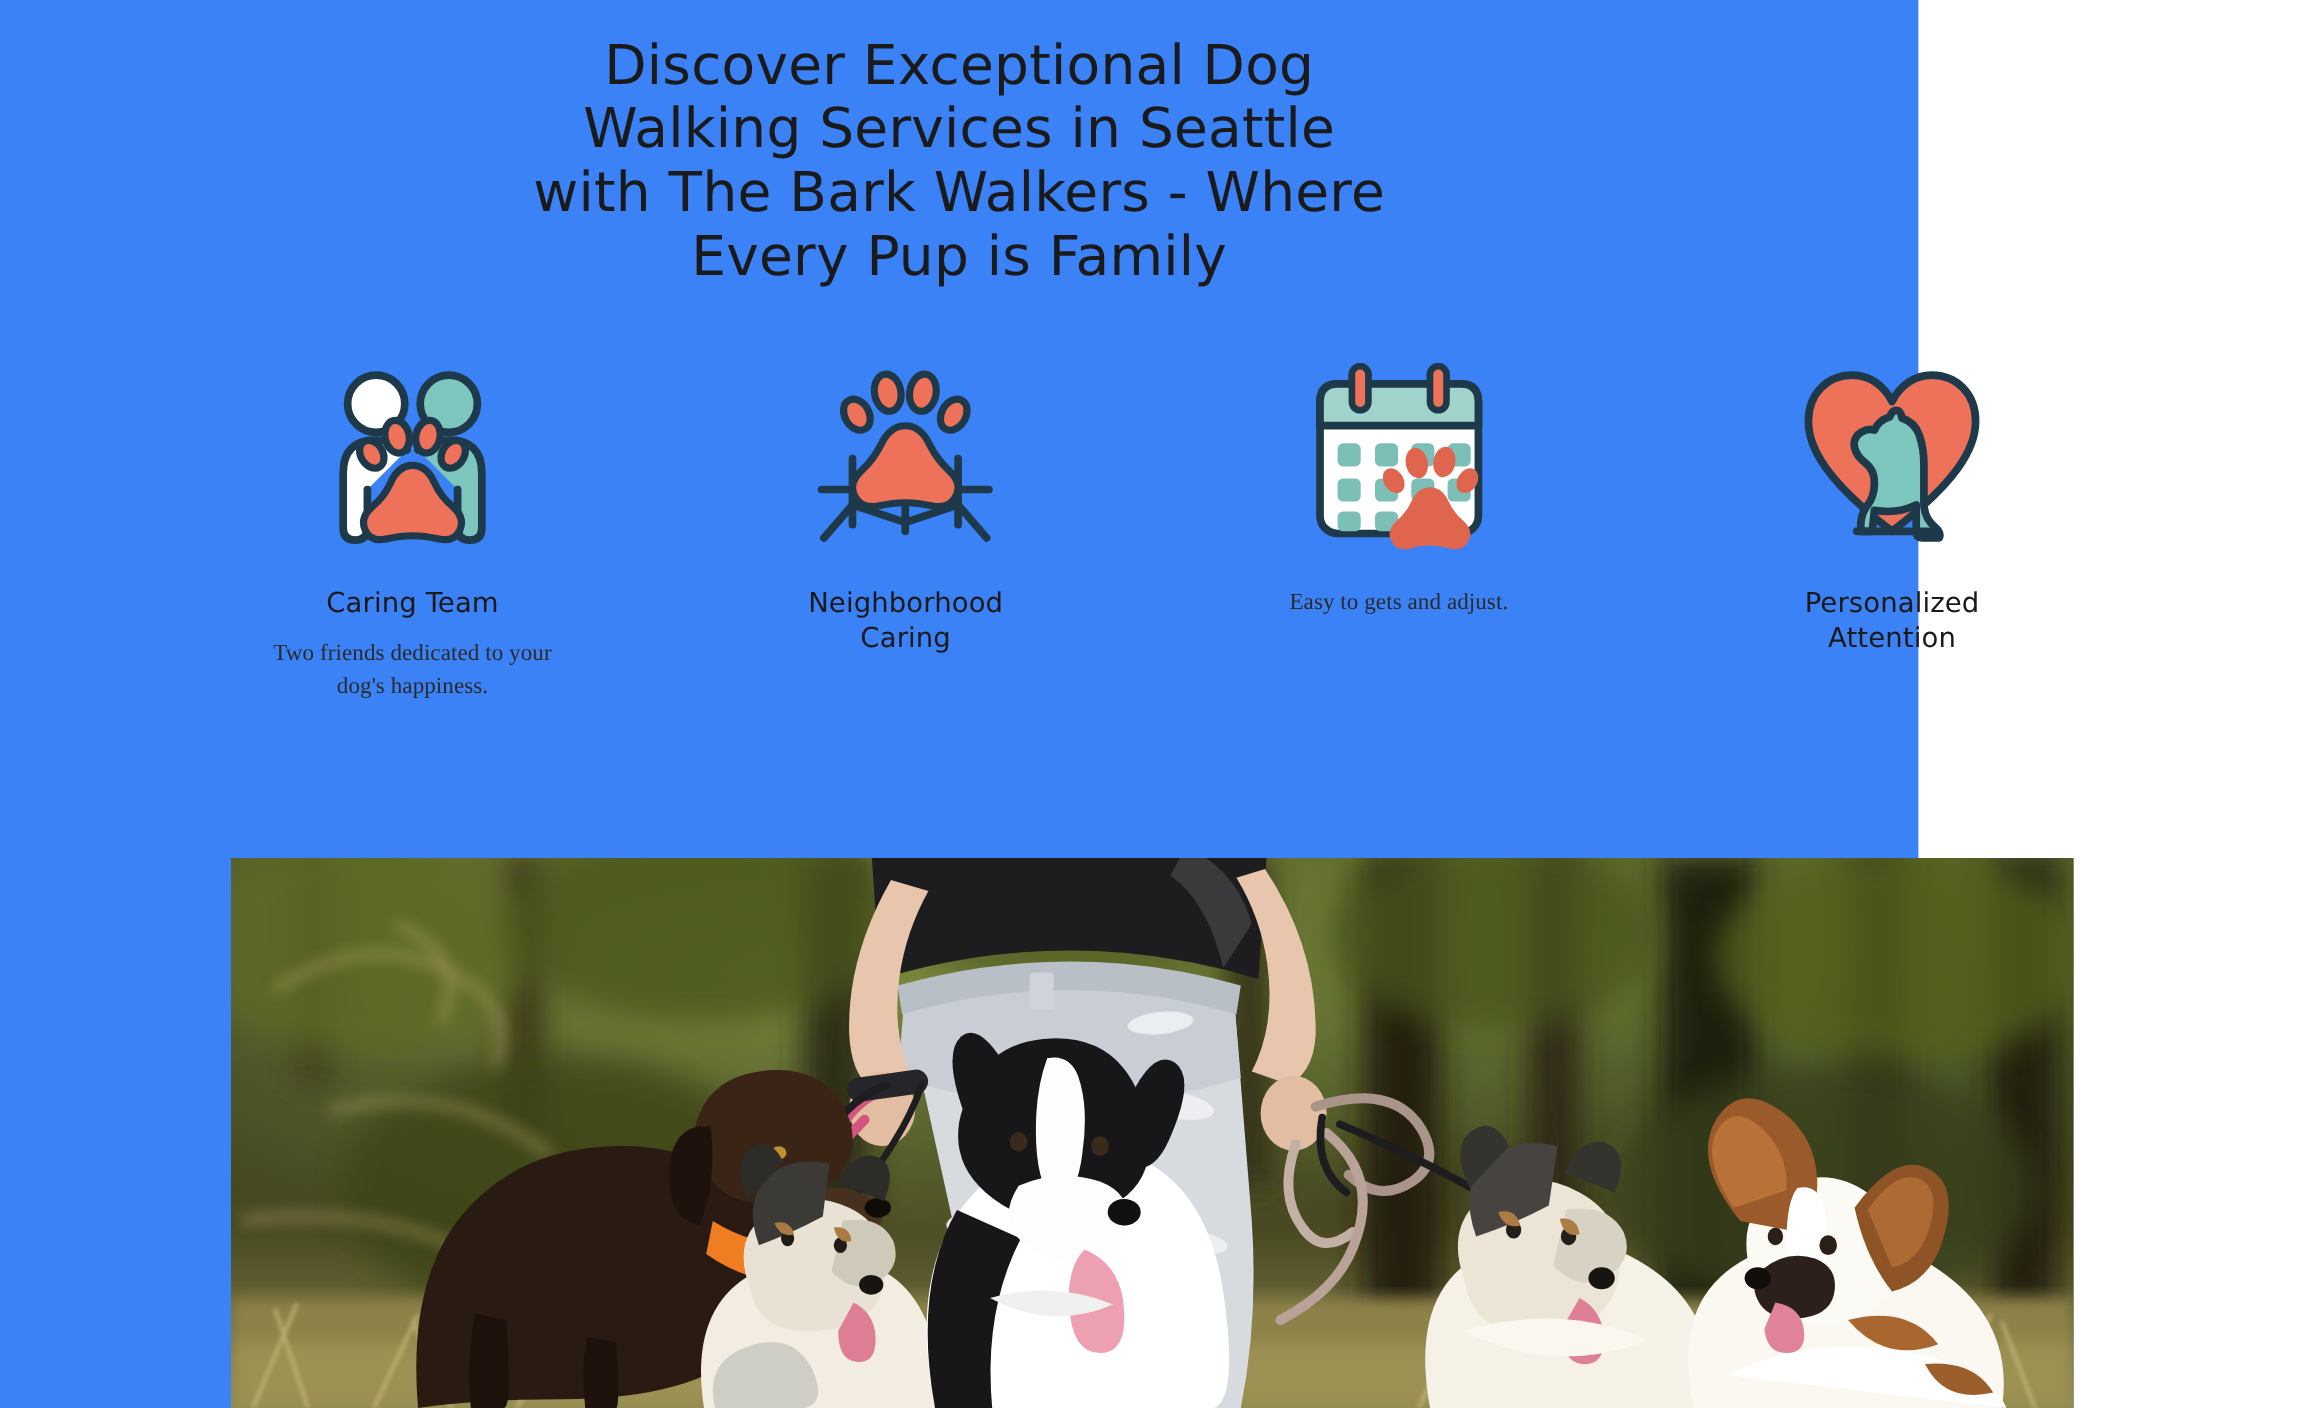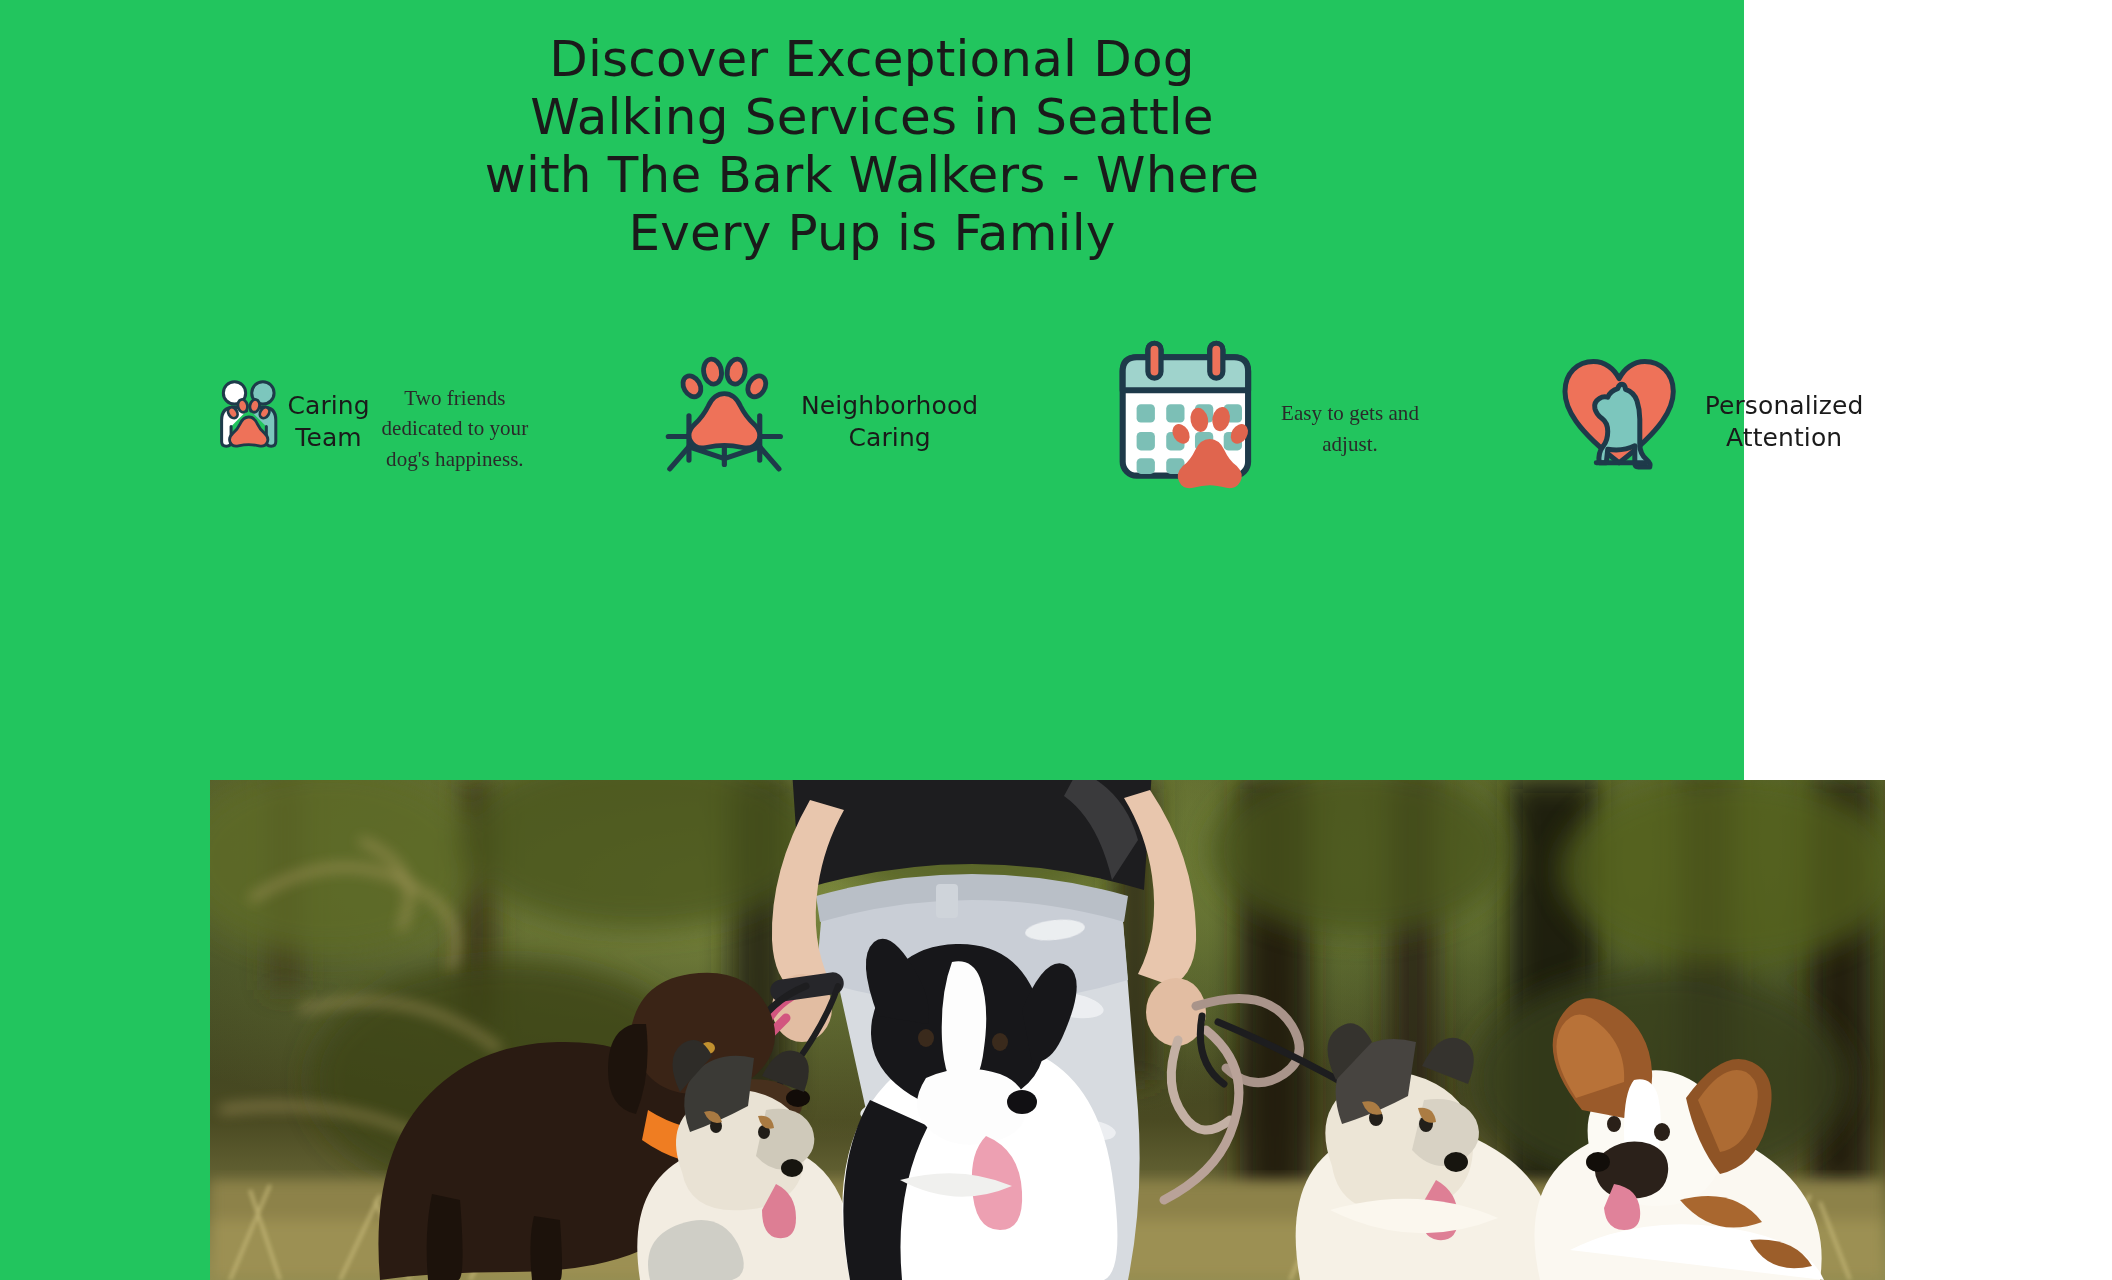--- a/index.html
+++ b/index.html
@@ -6,21 +6,21 @@
   * { margin:0; padding:0; box-sizing:border-box; }
   html, body {
     width:2112px; height:1280px;
     background:#ffffff;
     font-family:"Liberation Sans", sans-serif;
     overflow:hidden;
   }
   .page {
     position:relative;
     width:1744px; height:1280px;
-    background:#22c55e;
+    background:#3b82f6;
   }
 
   
   .hero-heading {
     position:absolute;
     left:50%; transform:translateX(-50%);
     top:30px;
     width:800px;
     text-align:center;
     font-size:50px;
@@ -37,21 +37,21 @@
     top:325px;
     left:210px;
     width:1675px;
     display:flex;
     align-items:flex-start;
     justify-content:space-between;
   }
   .feature {
     width:330px;
     display:flex;
-    flex-direction:row;
+    flex-direction:column;
     align-items:center;
     text-align:center;
   }
   .feature-icon {
     width:180px;
     height:175px;
     display:flex;
     align-items:center;
     justify-content:center;
     margin-bottom:32px;

